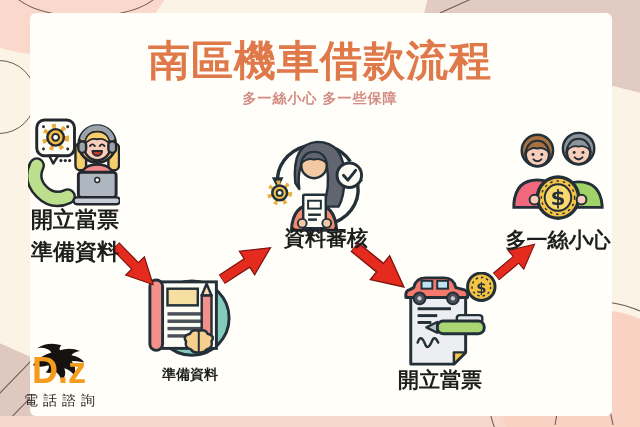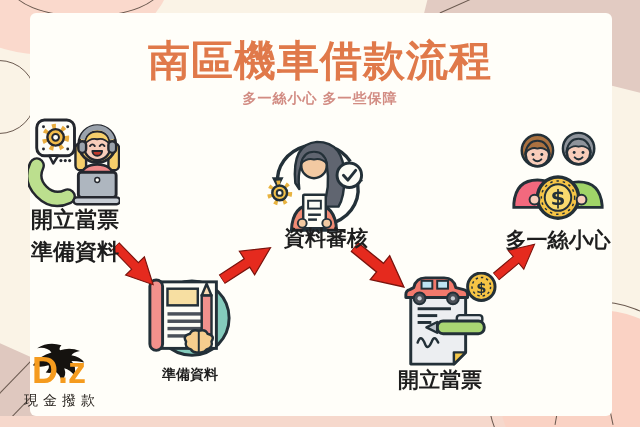--- a/index.html
+++ b/index.html
@@ -218,16 +218,16 @@
     <div class="lbl lbl-step2">準備資料</div>
     <div class="lbl lbl-step3">資料審核</div>
     <div class="lbl lbl-step4">開立當票</div>
     <div class="lbl lbl-step5">多一絲小心</div>
 
     <div class="logo">
       <svg class="logo-eagle" viewBox="0 0 84 56">
         <path d="M4 34 Q14 20 30 16 Q24 8 10 10 Q26 0 44 6 Q40 10 42 13 Q56 8 70 14 Q60 16 58 20 Q70 22 76 30 Q64 28 58 28 Q66 36 62 48 Q56 40 48 38 Q52 48 44 56 Q42 46 34 42 Q30 46 22 44 Q28 38 26 34 Q14 38 4 34 Z" fill="#15120F"></path>
       </svg>
       <div class="logo-monogram">D.z</div>
-      <div class="logo-company">現金撥款</div>
+      <div class="logo-company">電話諮詢</div>
     </div>
   </div>
 </div>
 
 </body></html>

